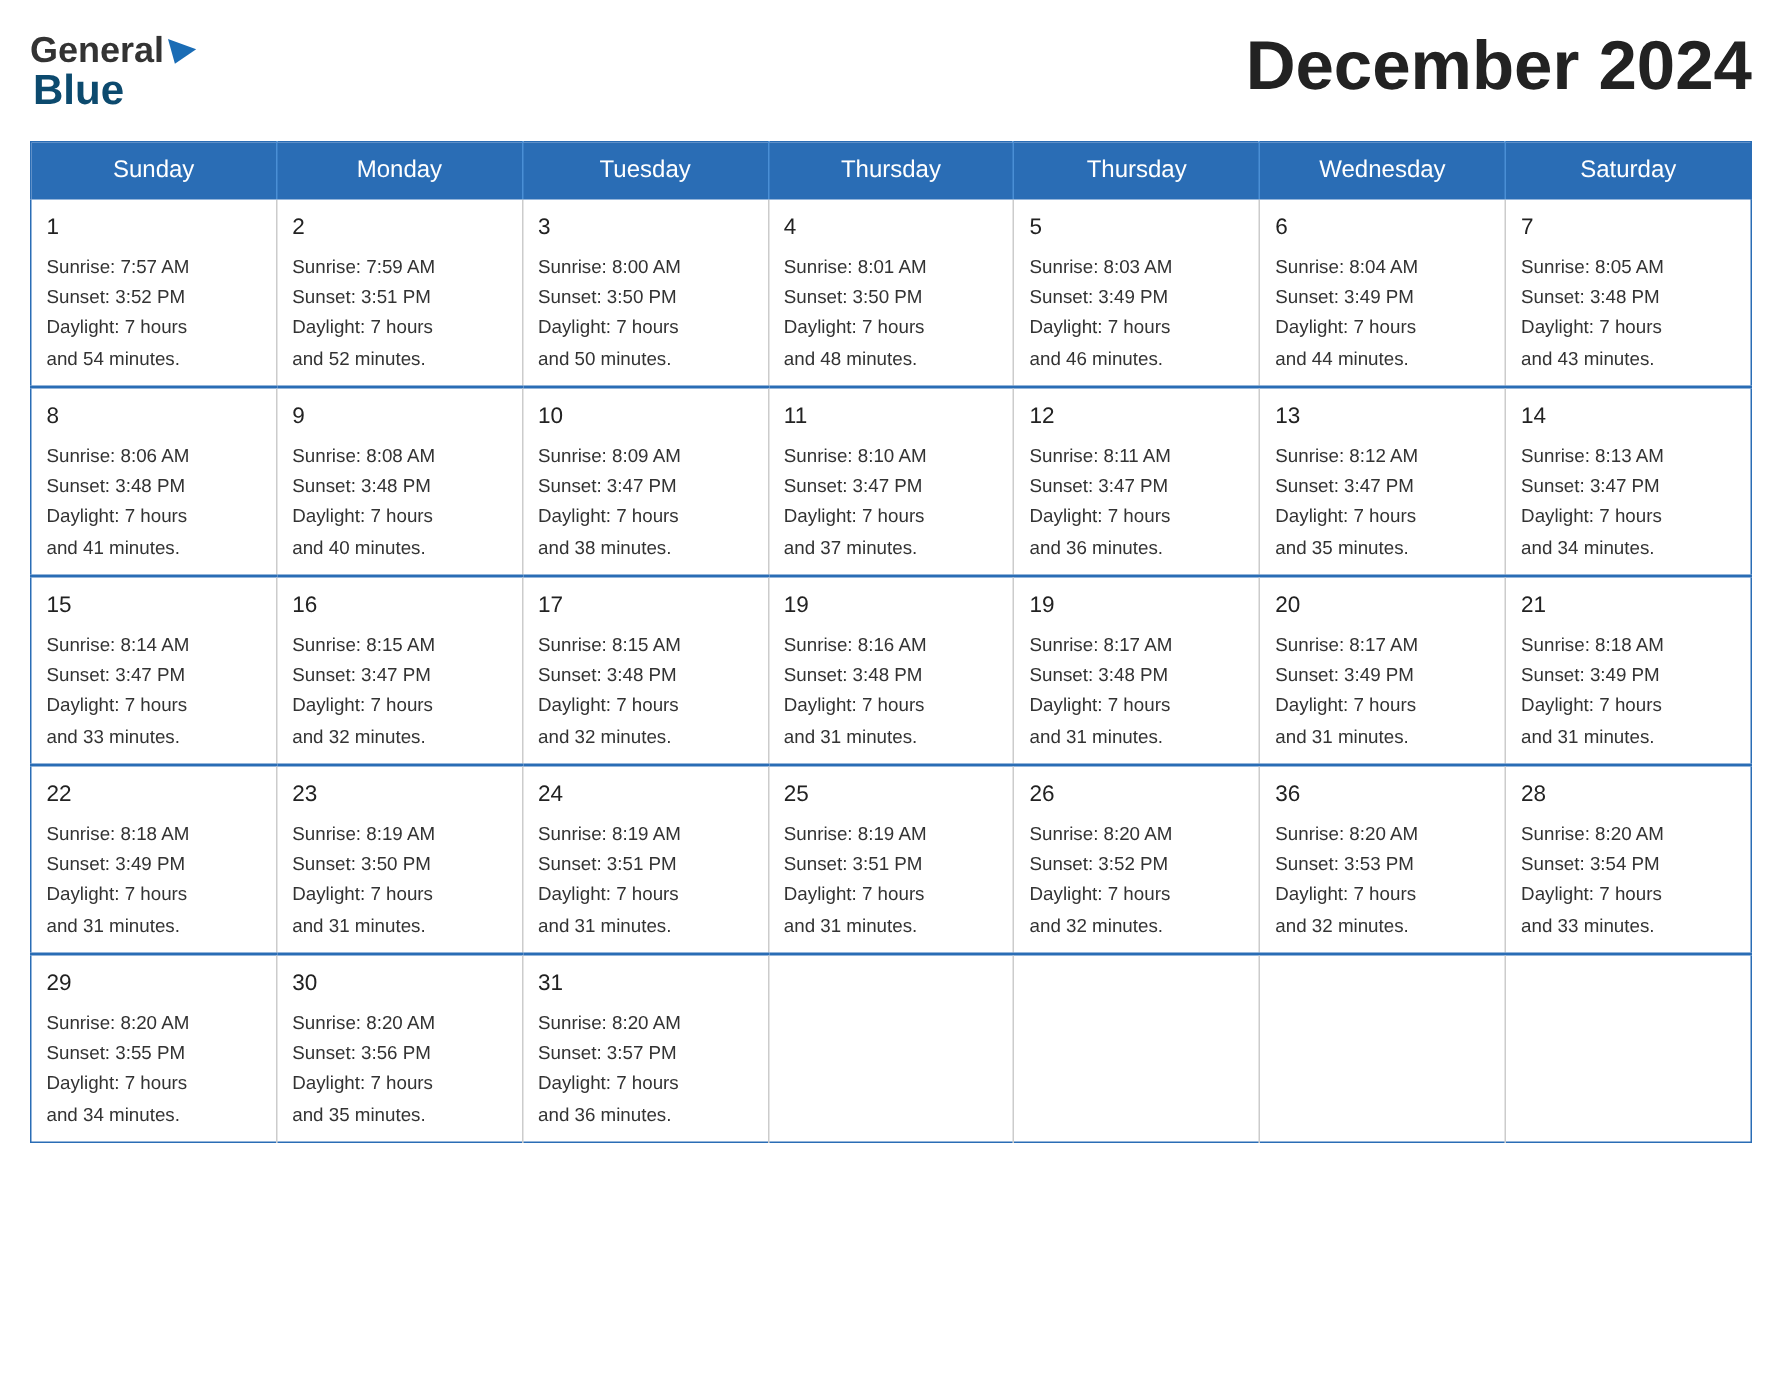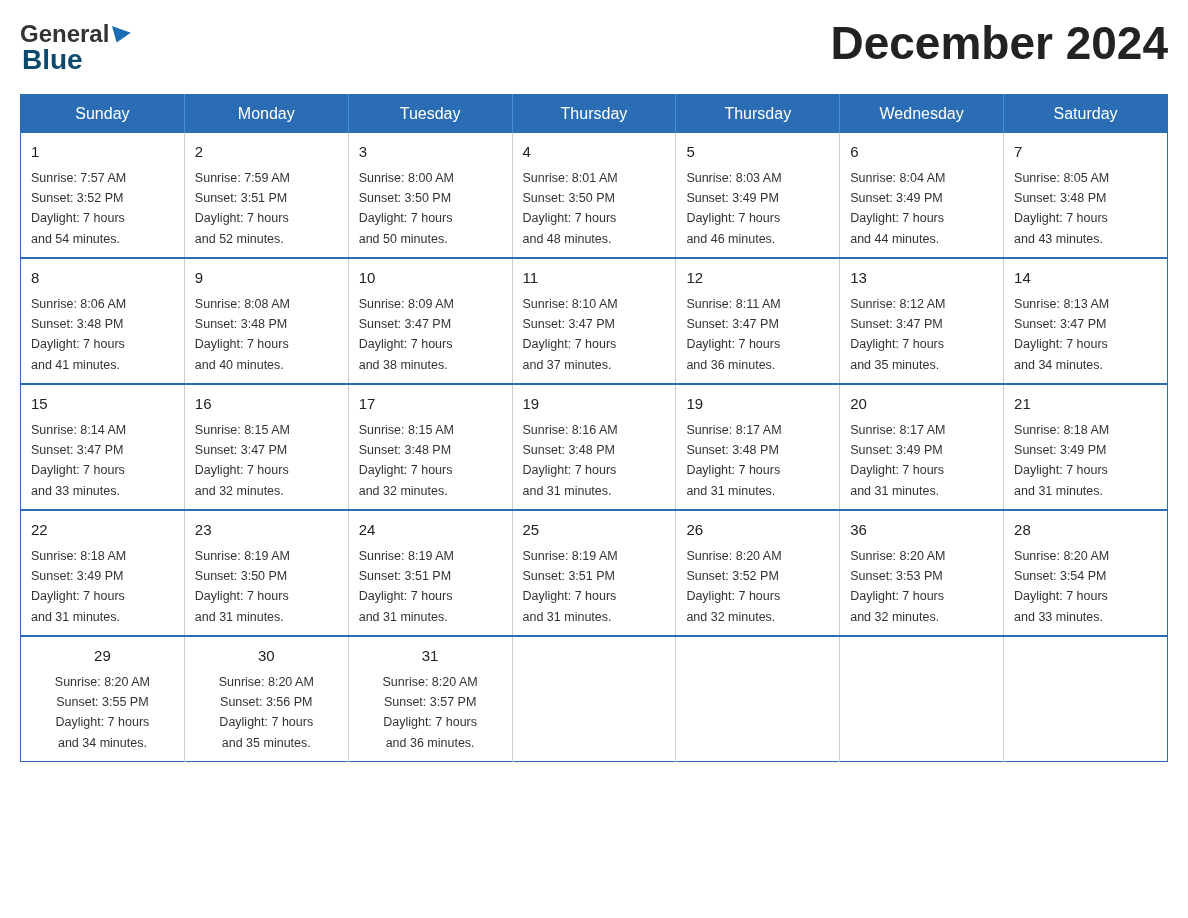--- a/index.html
+++ b/index.html
@@ -57,21 +57,20 @@
       width: calc(100% / 7);
       font-size: 13px;
       color: #333;
       line-height: 1.5;
     }
     .calendar td:last-child {
       border-right: none;
     }
     .calendar tr:last-child td {
       border-bottom: none;
-      text-align: center;
     }
     .day-number {
       font-size: 15px;
       font-weight: normal;
       color: #222;
       margin-bottom: 4px;
       display: block;
     }
     .day-info {
       font-size: 12.5px;

